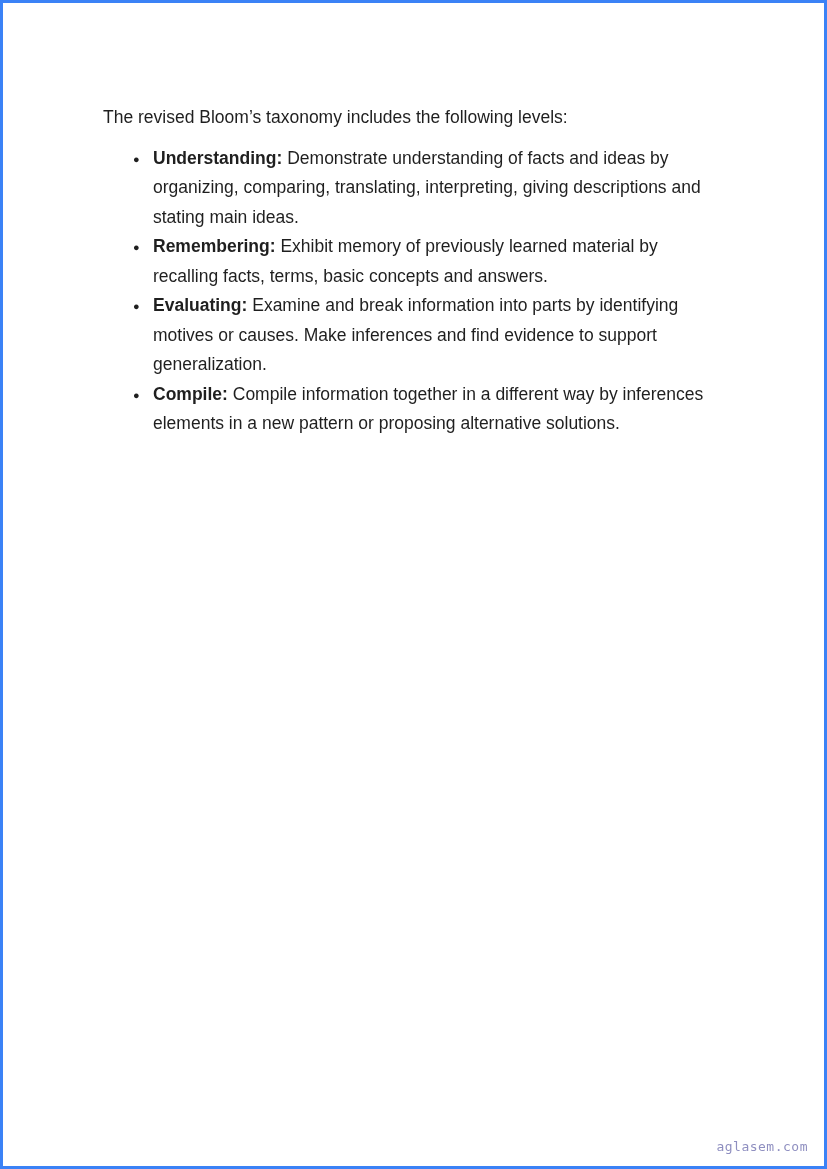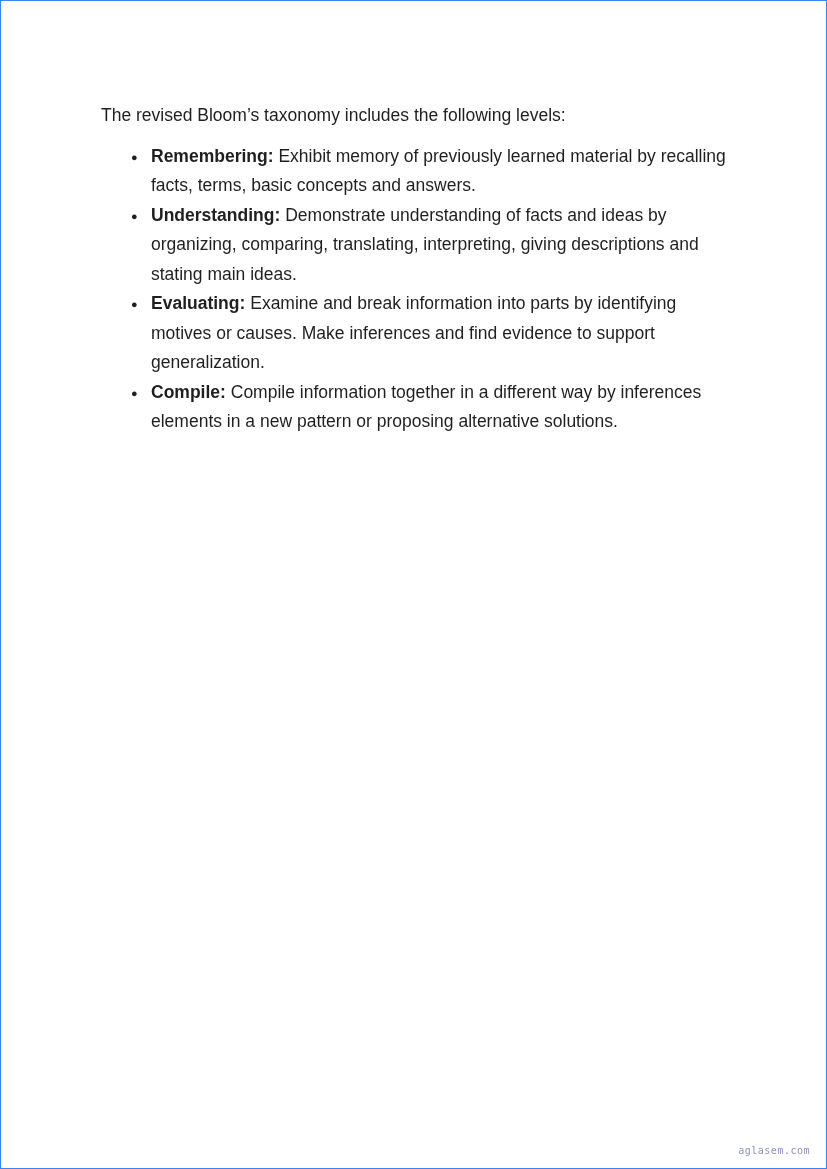--- a/index.html
+++ b/index.html
@@ -7,21 +7,21 @@
   html, body {
     background: #ffffff;
   }
 
   .page {
     position: relative;
     width: 827px;
     height: 1169px;
     margin: 0 auto;
     background: #ffffff;
-    border: 1px solid #3b82f6;
+    border: 3px solid #3b82f6;
     overflow: hidden;
     font-family: "Liberation Sans", sans-serif;
     color: #1f1f1f;
   }
 
   .content-area {
     position: absolute;
     top: 100px;
     left: 100px;
     right: 98px;
@@ -64,48 +64,48 @@
 
   .item-content b {
     font-weight: bold;
   }
 
   .watermark {
     position: absolute;
     right: 16px;
     bottom: 12px;
     font-family: "DejaVu Sans Mono", monospace;
-    font-size: 10px;
+    font-size: 13px;
     color: #8f8fc0;
     letter-spacing: 0.5px;
   }
 </style>
 </head>
 <body>
 
 <div class="page">
   <div class="content-area">
 
     <p class="intro">The revised Bloom’s taxonomy includes the following levels:</p>
 
     <ul class="bullet-list">
 
       <li class="bullet-item">
         <span class="bullet"></span>
         <span class="item-content">
-          <b>Remembering:</b>
-          <span>Exhibit memory of previously learned material by recalling facts, terms, basic concepts and answers.</span>
+          <b>Understanding:</b>
+          <span>Demonstrate understanding of facts and ideas by organizing, comparing, translating, interpreting, giving descriptions and stating main ideas.</span>
         </span>
       </li>
 
       <li class="bullet-item">
         <span class="bullet"></span>
         <span class="item-content">
-          <b>Understanding:</b>
-          <span>Demonstrate understanding of facts and ideas by organizing, comparing, translating, interpreting, giving descriptions and stating main ideas.</span>
+          <b>Remembering:</b>
+          <span>Exhibit memory of previously learned material by recalling facts, terms, basic concepts and answers.</span>
         </span>
       </li>
 
 
       <li class="bullet-item">
         <span class="bullet"></span>
         <span class="item-content">
           <b>Evaluating:</b>
           <span>Examine and break information into parts by identifying motives or causes. Make inferences and find evidence to support generalization.</span>
         </span>

